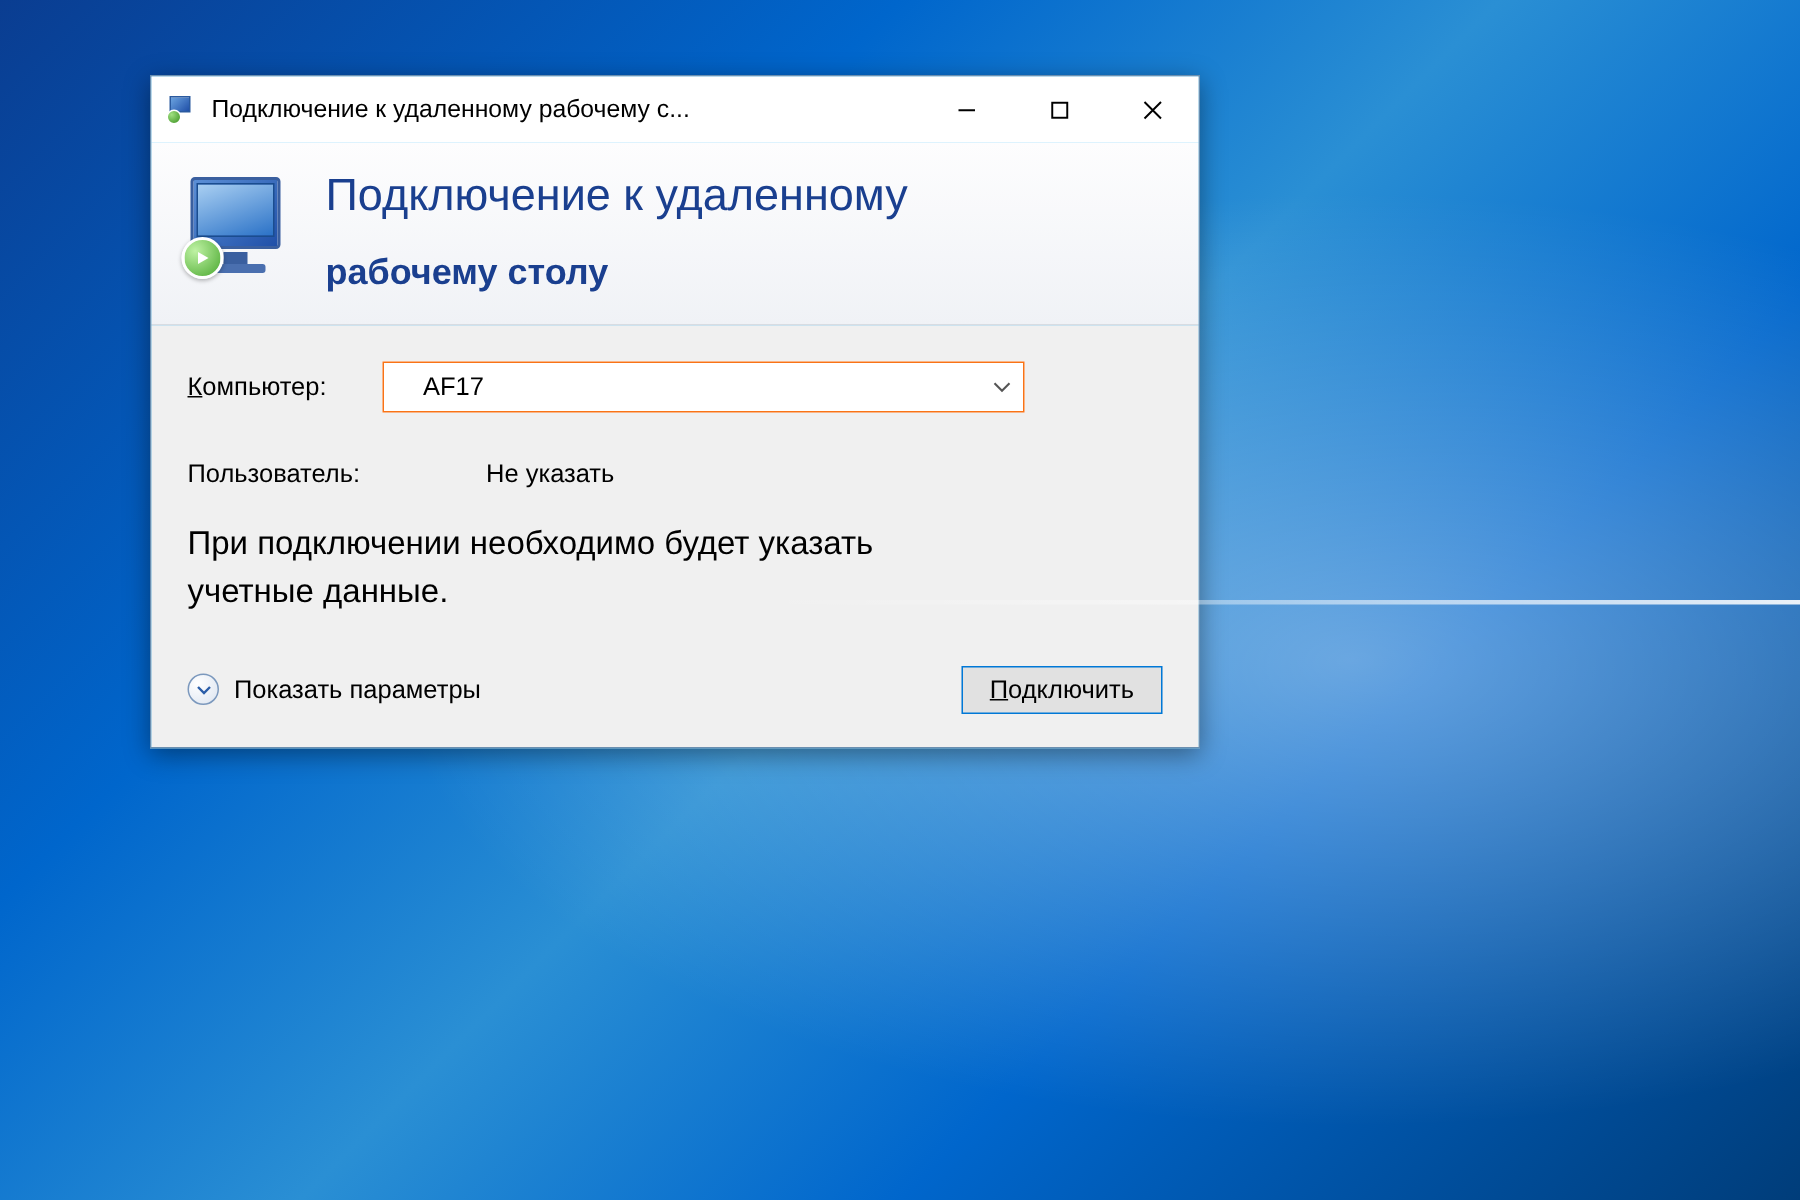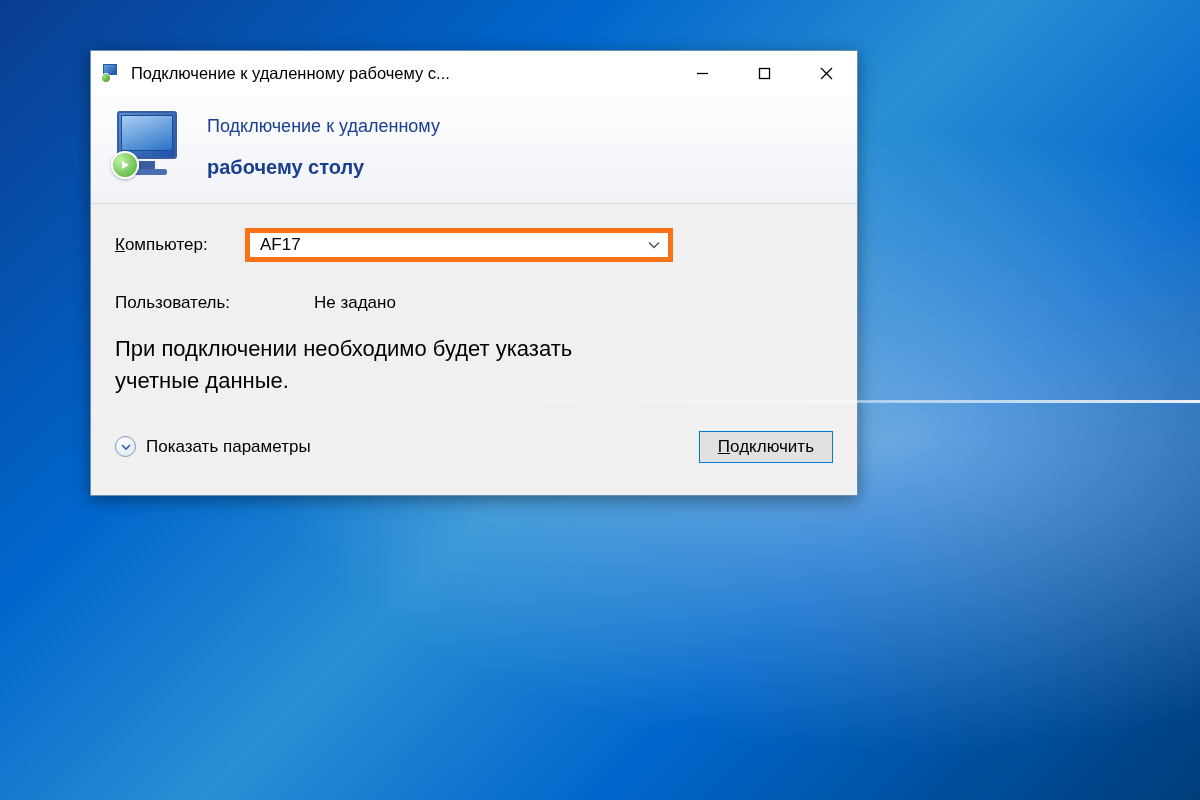--- a/index.html
+++ b/index.html
@@ -23,23 +23,23 @@
       position: absolute;
       right: 0;
       top: 50%;
       width: 700px;
       height: 3px;
       background: linear-gradient(90deg, transparent, rgba(255,255,255,0.9));
       pointer-events: none;
     }
     .window {
       position: absolute;
-      left: 90px;
+      left: 100px;
       top: 50px;
-      width: 768px;
+      width: 700px;
       background: #7dd3fc;
       border: 1px solid #6b8fb0;
       box-shadow: 0 4px 16px rgba(0,0,0,0.4);
     }
     .titlebar {
       display: flex;
       align-items: center;
       height: 44px;
       padding: 0 0 0 10px;
       background: #fff;
@@ -128,26 +128,26 @@
       justify-content: center;
     }
     .big-icon .badge::before {
       content: "";
       width: 0; height: 0;
       border-left: 7px solid #fff;
       border-top: 4px solid transparent;
       border-bottom: 4px solid transparent;
     }
     .header-text .line1 {
-      font-size: 18px;
+      font-size: 30px;
       color: #1a3f8f;
       line-height: 1.3;
     }
     .header-text .line2 {
-      font-size: 20px;
+      font-size: 24px;
       font-weight: bold;
       color: #1a3f8f;
       margin-top: 18px;
     }
     .content {
       padding: 24px 24px 6px 24px;
       background: #f0f0f0;
     }
     .form-row {
       display: flex;
@@ -157,24 +157,24 @@
     .form-label {
       font-size: 17px;
       color: #000;
       width: 130px;
     }
     .form-label .ul { text-decoration: underline; }
     .combo {
       flex: 1;
       display: flex;
       align-items: center;
-      border: 5px solid #f97316;
+      border: 1px solid #f97316;
       background: #fff;
       height: 34px;
-      padding: 0 8px 0 10px;
+      padding: 0 8px 0 26px;
       max-width: 428px;
     }
     .combo input {
       flex: 1;
       border: none;
       outline: none;
       font-size: 17px;
       font-family: inherit;
     }
     .combo .chevron {
@@ -192,21 +192,21 @@
     .hint {
       font-size: 22px;
       color: #000;
       line-height: 1.45;
       margin-bottom: 28px;
       max-width: 530px;
     }
     .footer {
       display: flex;
       align-items: center;
-      padding: 0 24px 32px 24px;
+      padding: 0 24px 22px 24px;
       background: #f0f0f0;
     }
     .expand-link {
       display: flex;
       align-items: center;
       cursor: pointer;
       font-size: 17px;
       color: #000;
     }
     .expand-icon {
@@ -297,21 +297,21 @@
         <div class="chevron">
           <svg viewBox="0 0 12 12">
               <path d="M1 3.5 L6 8.5 L11 3.5" fill="none" stroke="#555" stroke-width="1.4"></path>
             </svg>
         </div>
       </div>
     </div>
 
     <div class="sub-row">
       <div class="lbl">Пользователь:</div>
-      <div>Не задано</div>
+      <div>Не указать</div>
     </div>
 
     <div class="hint">При подключении необходимо будет указать учетные данные.</div>
   </div>
 
   <div class="footer">
     <div class="expand-link">
       <div class="expand-icon">
         <svg viewBox="0 0 10 10">
             <path d="M1 3 L5 7 L9 3" fill="none" stroke="#2a5da8" stroke-width="1.6"></path>

